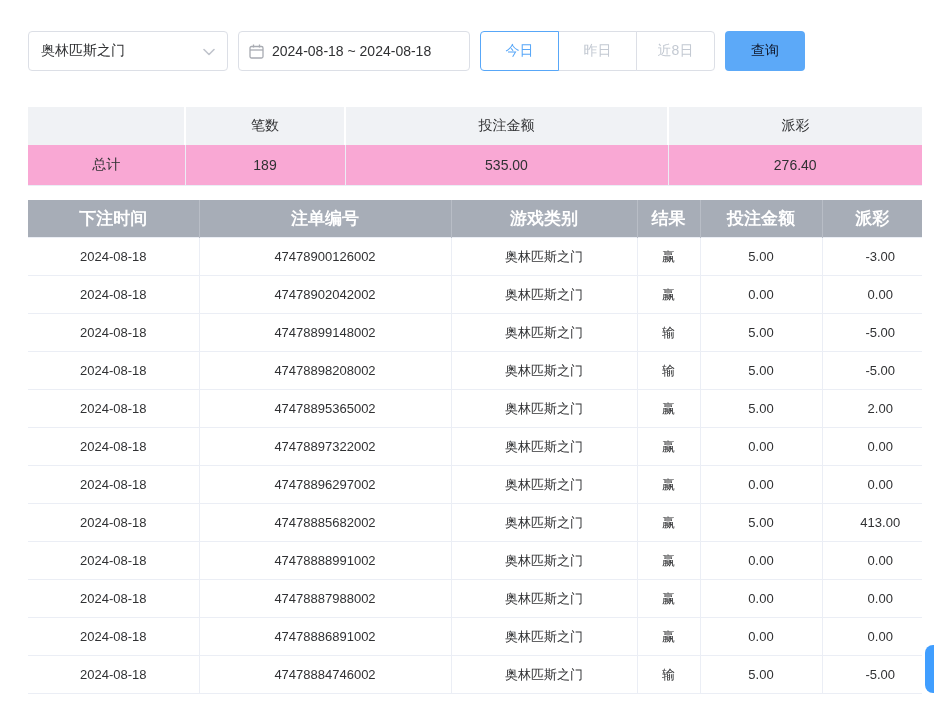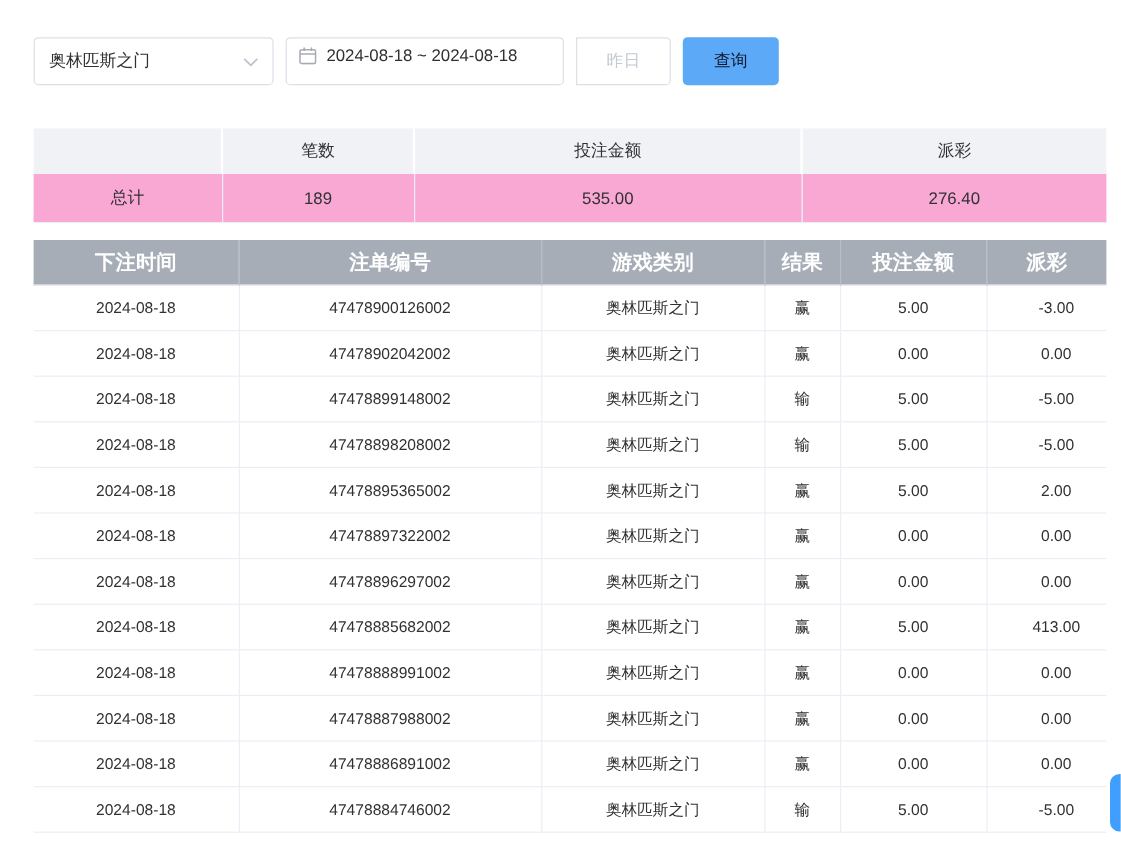--- a/index.html
+++ b/index.html
@@ -11,21 +11,21 @@
   .panel-head { display:flex; justify-content:space-between; align-items:center; height:24px; }
   .panel-title { font-size:15px; font-weight:700; color:#1f2d3d; }
   .collapse-btn { width:24px; height:24px; display:flex; align-items:center; justify-content:center; cursor:pointer; }
 
   
   .filters { display:flex; align-items:center; margin-top:17px; height:40px; }
   .select-box { width:200px; height:40px; border:1px solid #dcdfe6; border-radius:4px;
     display:flex; align-items:center; justify-content:space-between; padding:0 12px; font-size:14px; cursor:pointer; }
   .select-box .caret { color:#c0c4cc; }
   .date-box { width:232px; height:40px; border:1px solid #dcdfe6; border-radius:4px;
-    display:flex; align-items:flex-end; padding:16px 10px; font-size:14px; margin-left:10px; cursor:pointer; }
+    display:flex; align-items:center; padding:0 10px; font-size:14px; margin-left:10px; cursor:pointer; }
   .date-box .cal { margin-right:8px; display:flex; }
   .seg-group { display:flex; margin-left:10px; }
   .seg-btn { width:79px; height:40px; background:#fff; border:1px solid #dcdfe6; margin-left:-1px;
     font-size:14px; color:#c3c9d2; display:flex; align-items:center; justify-content:center; cursor:pointer; }
   .seg-btn:first-child { border-radius:4px 0 0 4px; margin-left:0; }
   .seg-btn:last-child { border-radius:0 4px 4px 0; }
   .seg-btn.active { color:#58a7f8; border-color:#58a7f8; position:relative; z-index:1; }
   .query-btn { width:80px; height:40px; margin-left:10px; background:#5ca9f8; border:none; border-radius:4px;
     color:#0f172a; font-size:14px; display:flex; align-items:center; justify-content:center; cursor:pointer; }
 
@@ -78,21 +78,23 @@
             <rect x="1" y="2.5" width="13" height="11.5" rx="1.5" fill="none" stroke="#a8abb2" stroke-width="1.3"></rect>
             <line x1="1" y1="6" x2="14" y2="6" stroke="#a8abb2" stroke-width="1.3"></line>
             <line x1="4.5" y1="0.5" x2="4.5" y2="3.5" stroke="#a8abb2" stroke-width="1.3"></line>
             <line x1="10.5" y1="0.5" x2="10.5" y2="3.5" stroke="#a8abb2" stroke-width="1.3"></line>
           </svg>
       </span>
       <span>2024-08-18 ~ 2024-08-18</span>
     </div>
 
     <div class="seg-group">
+      <div class="seg-btn active">今日</div>
       <div class="seg-btn">昨日</div>
+      <div class="seg-btn">近8日</div>
     </div>
 
     <button class="query-btn">查询</button>
   </div>
 
   <table class="summary-table">
     <thead>
       <tr>
         <th class="sc1"></th>
         <th class="sc2">笔数</th>

